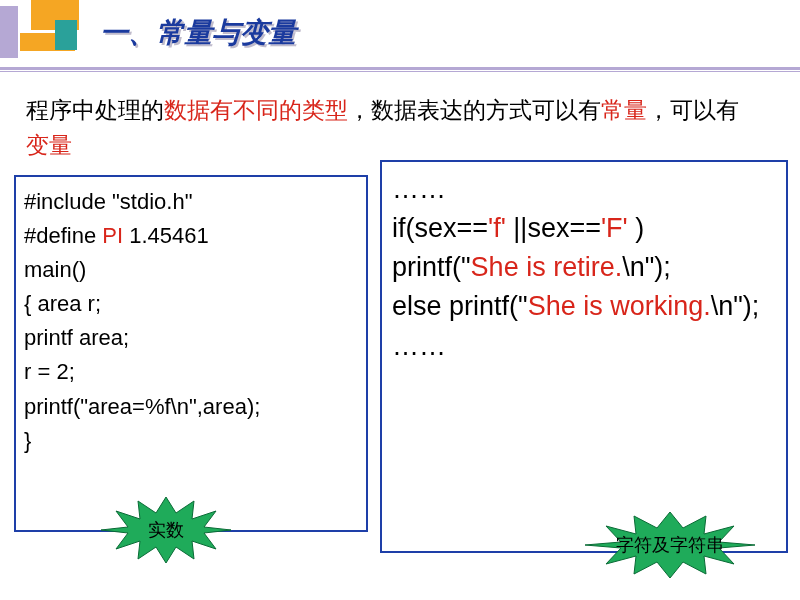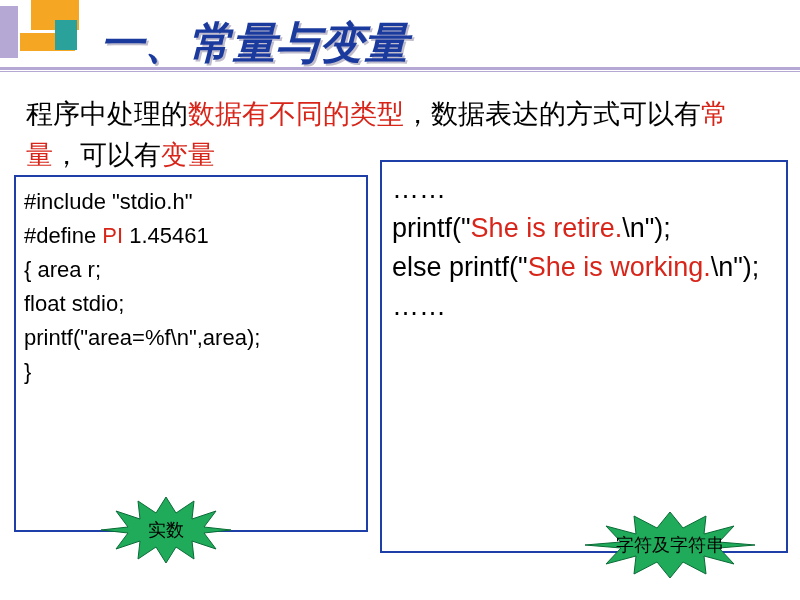--- a/index.html
+++ b/index.html
@@ -16,21 +16,21 @@
       top: 0;
       left: 0;
     }
     .deco-yellow { position: absolute; background: #f5a623; }
     .deco-teal { position: absolute; background: #2aa19a; }
     .deco-purple { position: absolute; background: #b5a8d4; }
     .title {
       position: absolute;
       top: 14px;
       left: 100px;
-      font-size: 44px;
+      font-size: 28px;
       font-weight: bold;
       color: #1a3a9e;
       font-family: "KaiTi", "STKaiti", serif;
       font-style: italic;
       text-shadow: 2px 2px 0 #c0bccc;
     }
     .underline {
       position: absolute;
       top: 67px;
       left: 0;
@@ -44,21 +44,21 @@
       left: 0;
       width: 800px;
       height: 1px;
       background: #b5a8d4;
     }
     .intro {
       position: absolute;
       top: 94px;
       left: 26px;
       width: 730px;
-      font-size: 27px;
+      font-size: 23px;
       line-height: 1.5;
       color: #000;
     }
     .red { color: #d8251a; }
     .left-box {
       position: absolute;
       top: 175px;
       left: 14px;
       width: 354px;
       height: 357px;
@@ -113,28 +113,31 @@
 <div class="underline"></div>
 <div class="underline2"></div>
 
 <div class="intro">
   <span>程序中处理的</span><span class="red">数据有不同的类型</span><span>，数据表达的方式可以有</span><span class="red">常量</span><span>，可以有</span><span class="red">变量</span>
 </div>
 
 <div class="left-box">
   <div>#include "stdio.h"</div>
   <div><span>#define   </span><span class="red">PI</span><span>   1.45461</span></div>
+  <div>main()</div>
   <div>{  area r;</div>
-  <div>    float   stdio;</div>
+  <div>    printf   area;</div>
+  <div>    r = 2;</div>
   <div>   printf("area=%f\n",area);</div>
   <div>}</div>
 </div>
 
 <div class="right-box">
   <div>……</div>
+  <div><span>if(sex==</span><span class="red">'f'</span><span> ||sex==</span><span class="red">'F'</span><span> )</span></div>
   <div><span>   printf("</span><span class="red">She is retire.</span><span>\n");</span></div>
   <div><span>    else printf("</span><span class="red">She is working.</span><span>\n");</span></div>
   <div>……</div>
 </div>
 
 <div class="starburst sb1">
   <svg viewBox="0 0 140 70">
     <polygon points="70,2 80,18 98,6 96,24 120,16 108,32 135,35 108,38 120,54 96,46 98,64 80,52 70,68 60,52 42,64 44,46 20,54 32,38 5,35 32,32 20,16 44,24 42,6 60,18" fill="#1fab5a" stroke="#0a6b36" stroke-width="1"></polygon>
   </svg>
   <div class="starburst-label">实数</div>

